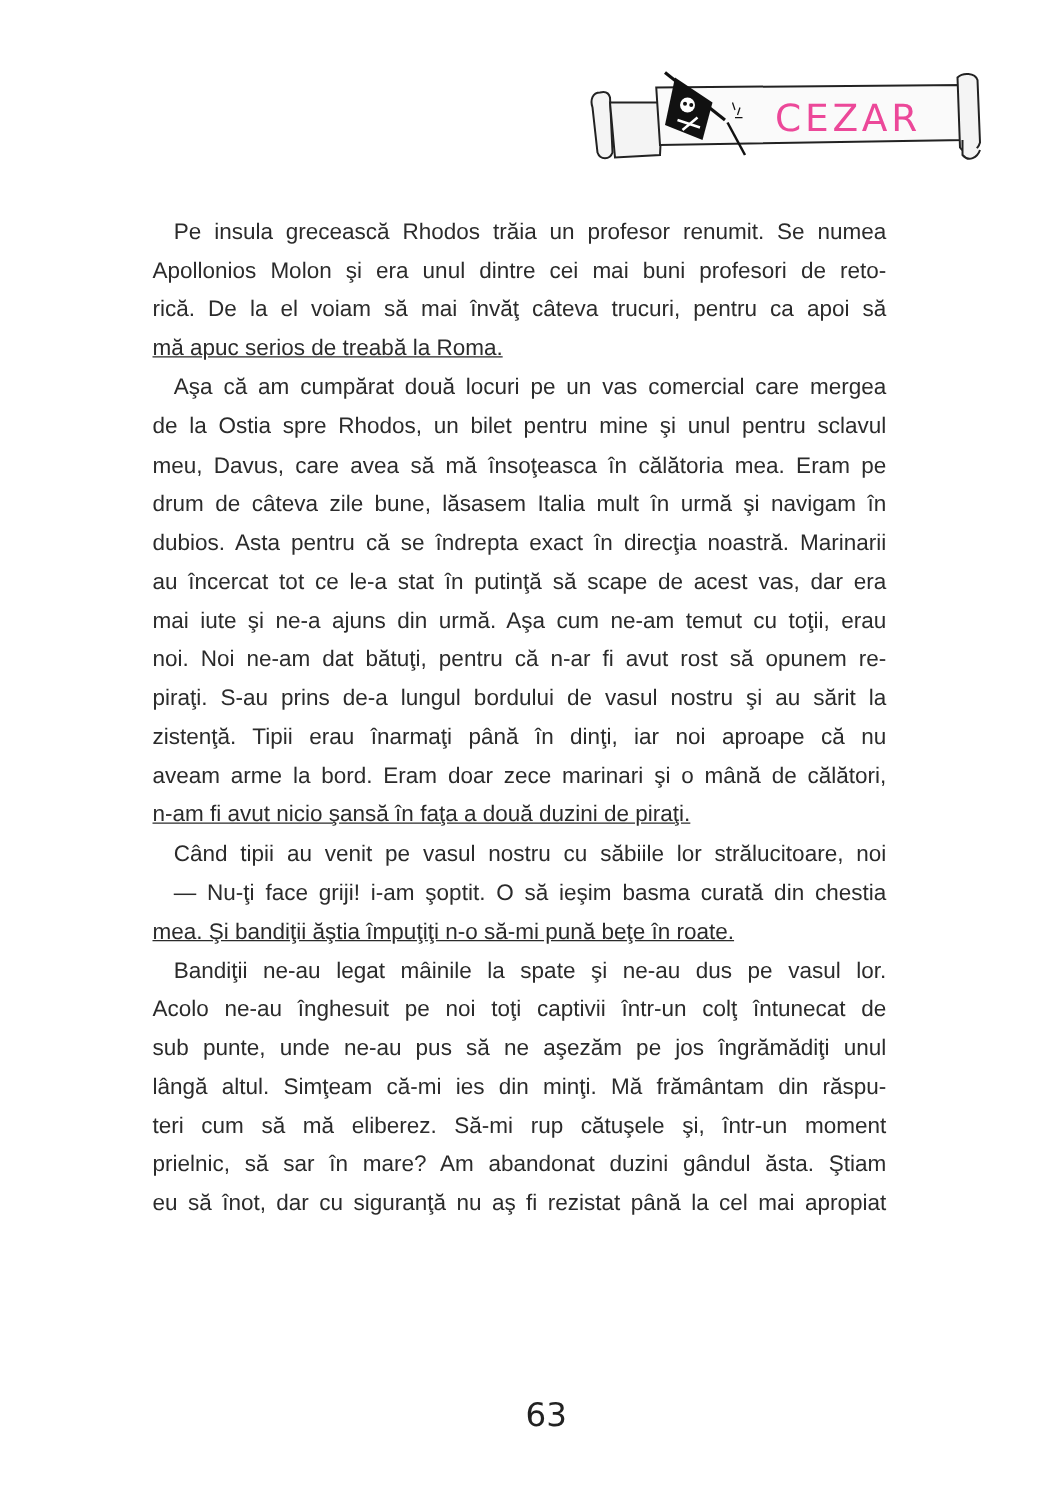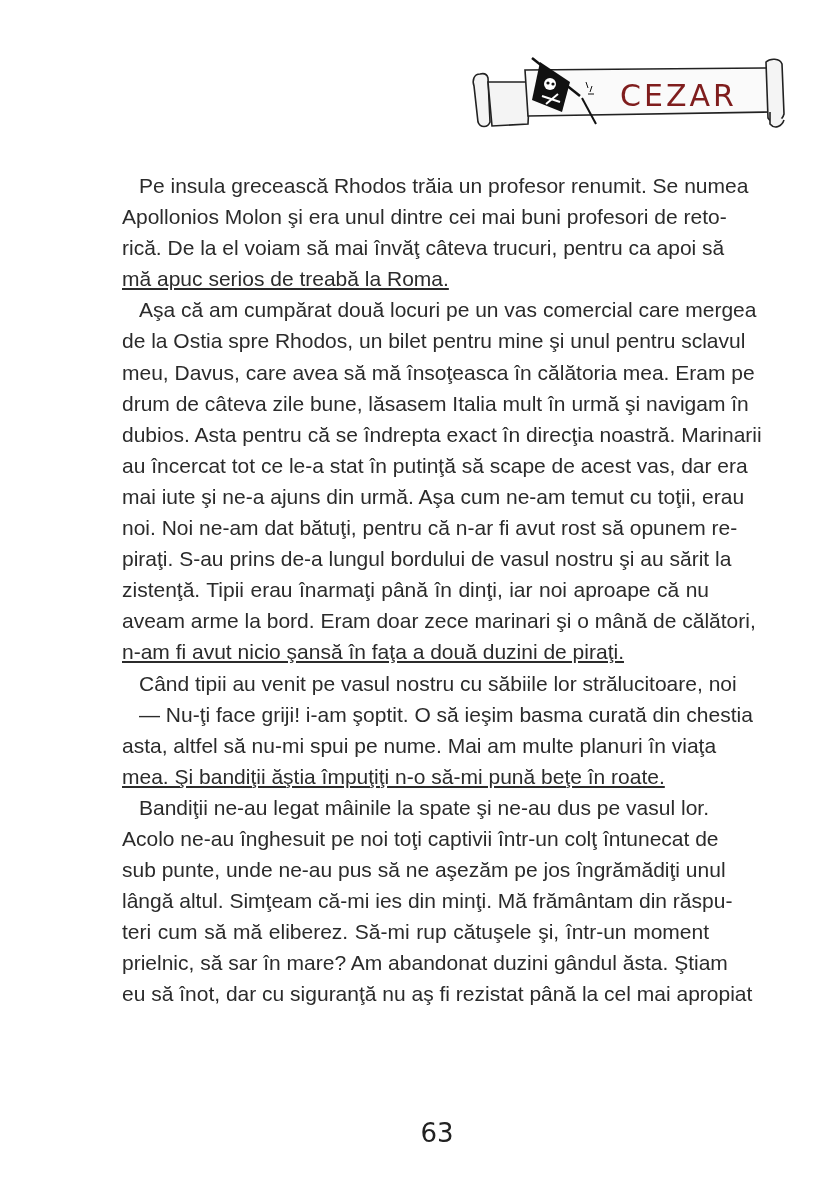--- a/index.html
+++ b/index.html
@@ -1,22 +1,22 @@
 <!DOCTYPE html>
 <html><head>
 <meta charset="utf-8">
 <style>
   html, body { margin: 0; padding: 0; background: #ffffff; }
   body { width: 831px; height: 1200px; position: relative; overflow: hidden; }
   .header-banner { position: absolute; left: 470px; top: 52px; width: 325px; height: 80px; }
   .banner-label { position: absolute; left: 620px; top: 76px; width: 140px; height: 40px;
-    font-family: "DejaVu Sans", sans-serif; font-size: 30px; letter-spacing: 3px; color: #7f1d1d;
+    font-family: "DejaVu Sans", sans-serif; font-size: 30px; letter-spacing: 3px; color: #ec4899;
     line-height: 40px; font-weight: normal; }
   .text-block { position: absolute; left: 122px; top: 170px; width: 587px;
-    font-family: "Liberation Sans", sans-serif; font-size: 21px; line-height: 31.1px;
+    font-family: "Liberation Sans", sans-serif; font-size: 18px; line-height: 31.1px;
     color: #2b2b2b; text-align: justify; }
   .line { display: block; white-space: nowrap; height: 31.1px; text-align-last: justify; text-align: justify; }
   .line.last { text-align-last: left; text-decoration: underline; }
   .line.indent { padding-left: 17px; }
   .page-number { position: absolute; left: 417px; top: 1118px; width: 40px; height: 36px;
     font-family: "DejaVu Sans", sans-serif; font-size: 26px; color: #222; text-align: center; }
 </style>
 </head>
 <body>
 
@@ -62,21 +62,20 @@
     <span class="line">dubios. Asta pentru că se îndrepta exact în direcţia noastră. Marinarii</span>
     <span class="line">au încercat tot ce le-a stat în putinţă să scape de acest vas, dar era</span>
     <span class="line">mai iute şi ne-a ajuns din urmă. Aşa cum ne-am temut cu toţii, erau</span>
     <span class="line">noi. Noi ne-am dat bătuţi, pentru că n-ar fi avut rost să opunem re-</span>
     <span class="line">piraţi. S-au prins de-a lungul bordului de vasul nostru şi au sărit la</span>
     <span class="line">zistenţă. Tipii erau înarmaţi până în dinţi, iar noi aproape că nu</span>
     <span class="line">aveam arme la bord. Eram doar zece marinari şi o mână de călători,</span>
     <span class="line last">n-am fi avut nicio şansă în faţa a două duzini de piraţi.</span>
     <span class="line indent">Când tipii au venit pe vasul nostru cu săbiile lor strălucitoare, noi</span>
     <span class="line indent">— Nu-ţi face griji! i-am şoptit. O să ieşim basma curată din chestia</span>
-    <span class="line">asta, altfel să nu-mi spui pe nume. Mai am multe planuri în viaţa</span>
     <span class="line last">mea. Şi bandiţii ăştia împuţiţi n-o să-mi pună beţe în roate.</span>
     <span class="line indent">Bandiţii ne-au legat mâinile la spate şi ne-au dus pe vasul lor.</span>
     <span class="line">Acolo ne-au înghesuit pe noi toţi captivii într-un colţ întunecat de</span>
     <span class="line">sub punte, unde ne-au pus să ne aşezăm pe jos îngrămădiţi unul</span>
     <span class="line">lângă altul. Simţeam că-mi ies din minţi. Mă frământam din răspu-</span>
     <span class="line">teri cum să mă eliberez. Să-mi rup cătuşele şi, într-un moment</span>
     <span class="line">prielnic, să sar în mare? Am abandonat duzini gândul ăsta. Ştiam</span>
     <span class="line">eu să înot, dar cu siguranţă nu aş fi rezistat până la cel mai apropiat</span>
   </div>
 

